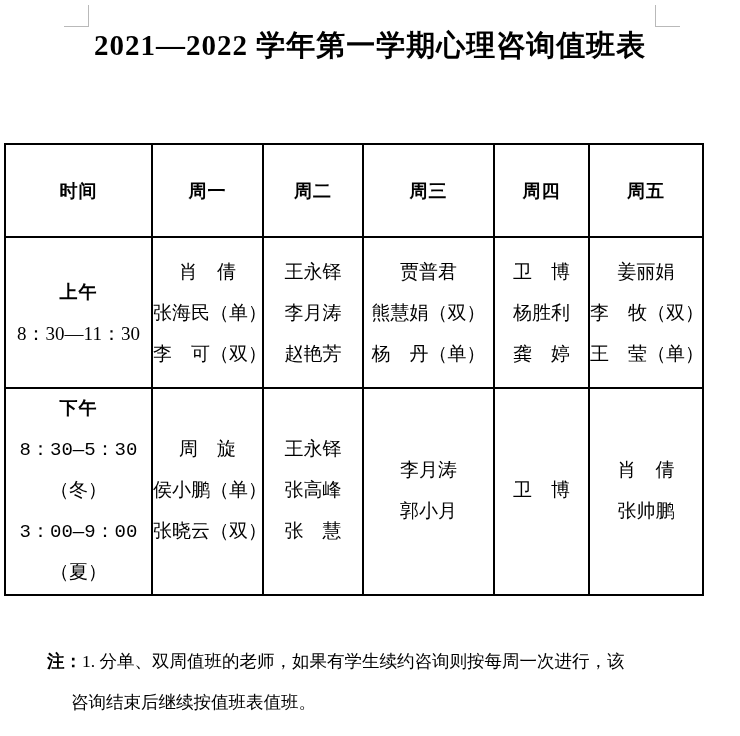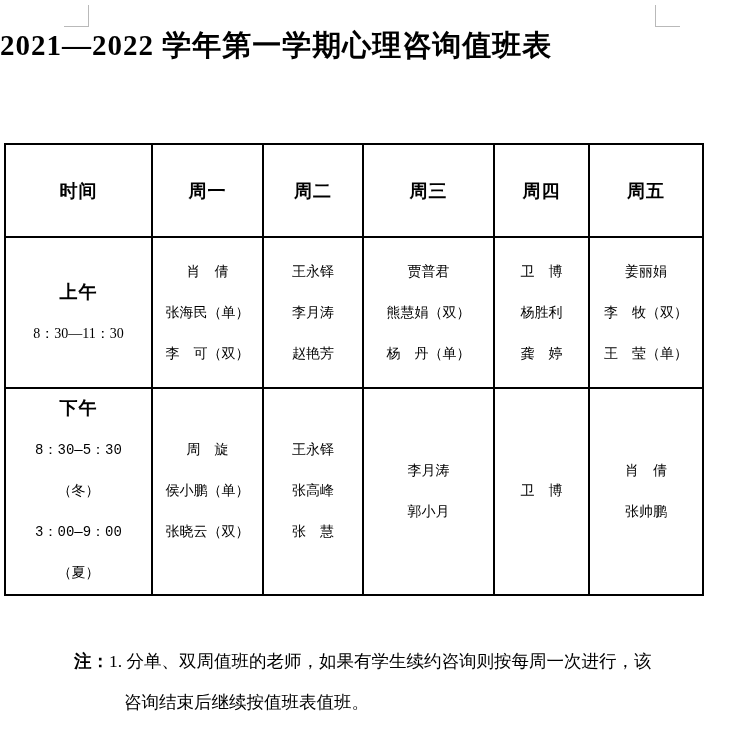--- a/index.html
+++ b/index.html
@@ -8,43 +8,43 @@
     overflow:hidden; color:#000;
     font-family:"Liberation Serif","DejaVu Serif",serif;
   }
   
   .crop { position:absolute; width:24px; height:21px; }
   .crop-left  { left:64px;  top:5px; border-right:1px solid #b9b9b9; border-bottom:1px solid #b9b9b9; }
   .crop-right { left:655px; top:5px; border-left:1px solid #b9b9b9; border-bottom:1px solid #b9b9b9; }
 
   .title {
     position:absolute; top:26px; left:0; width:100%; margin:0;
-    font-size:29px; font-weight:bold; letter-spacing:1px;
+    text-align:center; font-size:29px; font-weight:bold; letter-spacing:1px;
     white-space:nowrap;
   }
 
   table.duty {
     position:absolute; left:4px; top:143px; width:698px;
     border-collapse:collapse; table-layout:fixed;
   }
   table.duty th, table.duty td {
     border:2px solid #000; padding:0;
     text-align:center; vertical-align:middle;
   }
   table.duty th { font-size:18px; font-weight:bold; letter-spacing:1px; }
   tr.header-row    { height:93px;  }
   tr.morning-row   { height:151px; }
   tr.afternoon-row { height:203px;font-family:Liberation Mono, monospace; }
-  .line { font-size:14px; line-height:41px; white-space:nowrap; }
+  .line { font-size:19px; line-height:41px; white-space:nowrap; }
   .bold { font-weight:bold; }
   .period { font-size:18px; letter-spacing:1px; }
 
-  .note { position:absolute; left:74px; top:649px; font-size:17.5px; }
+  .note { position:absolute; left:47px; top:649px; font-size:17.5px; }
   .note-line1 { white-space:nowrap; }
-  .note-line2 { margin-left:50px; margin-top:17px; white-space:nowrap; }
+  .note-line2 { margin-left:24px; margin-top:17px; white-space:nowrap; }
 </style>
 </head>
 <body>
 
 <div class="page">
 
   <div class="crop crop-left"></div>
   <div class="crop crop-right"></div>
 
   <h1 class="title">2021—2022 学年第一学期心理咨询值班表</h1>

